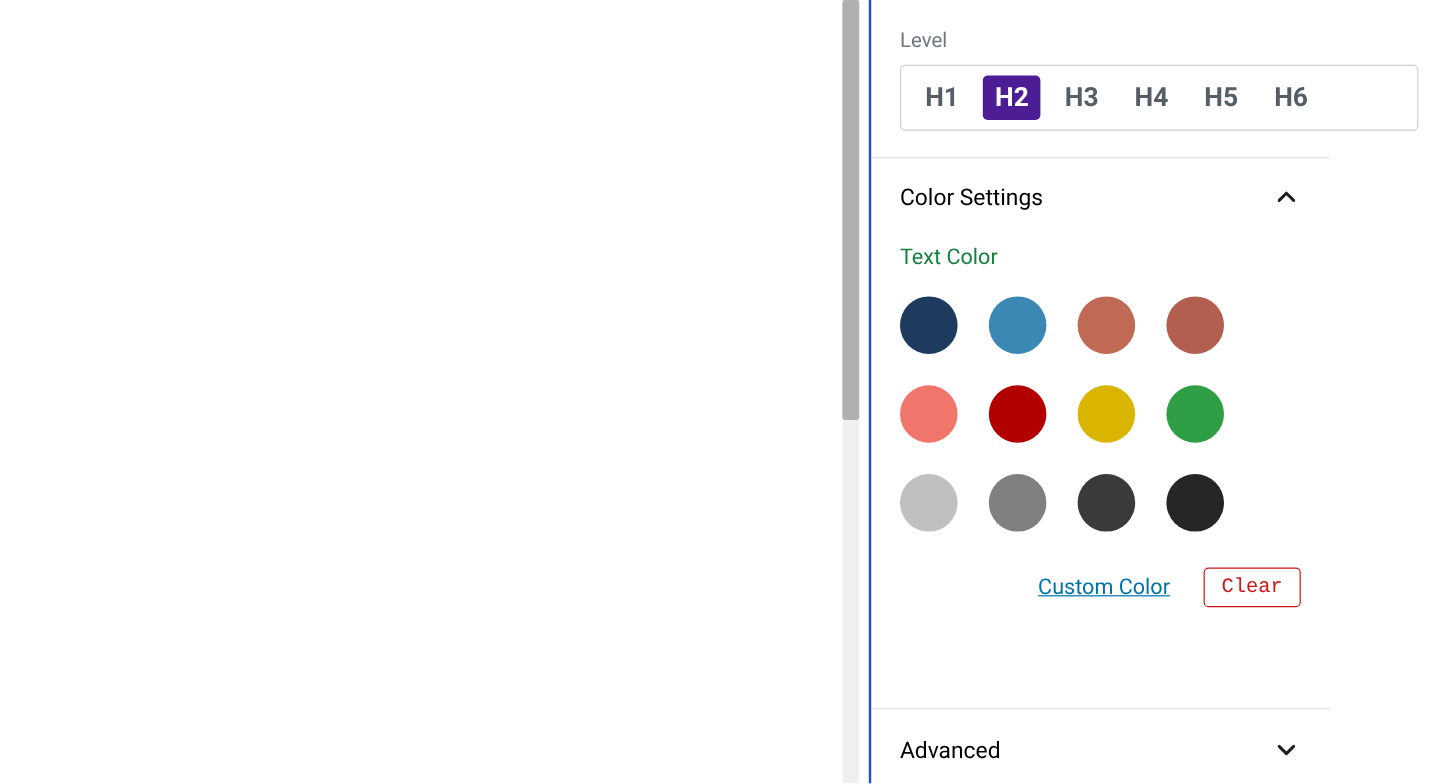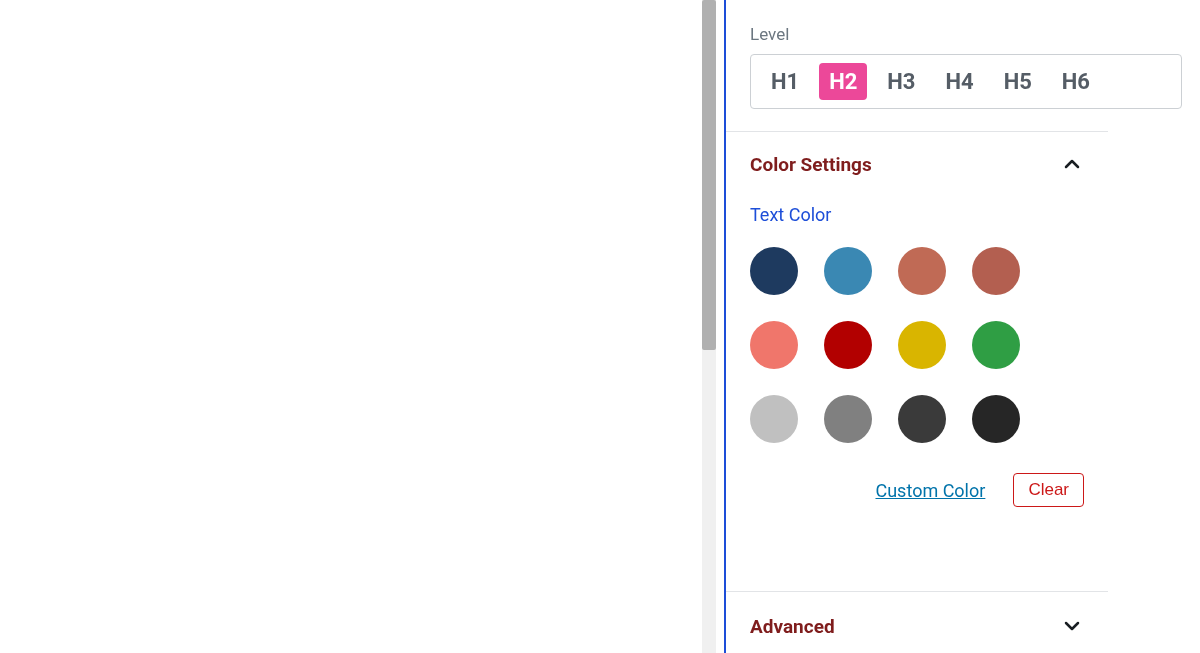--- a/index.html
+++ b/index.html
@@ -71,47 +71,47 @@
     .heading-btn {
       font-weight: 700;
       font-size: 22px;
       color: #555d66;
       padding: 6px 10px;
       border-radius: 4px;
       cursor: pointer;
       user-select: none;
     }
     .heading-btn.active {
-      background: #ec4899;
+      background: #4c1d95;
       color: #ffffff;
     }
     .panel-header {
       display: flex;
       justify-content: space-between;
       align-items: center;
       cursor: pointer;
       padding: 20px 24px;
     }
     .panel-title {
-      font-weight: 700;
+      font-weight: 400;
       font-size: 19px;
-      color: #7f1d1d;
+      color: #000000;
     }
     .chevron {
       width: 24px;
       height: 24px;
       display: flex;
       align-items: center;
       justify-content: center;
     }
     .color-section-body {
       padding: 8px 24px 24px 24px;
     }
     .text-color-label {
-      color: #1d4ed8;
+      color: #15803d;
       font-size: 18px;
       margin-bottom: 22px;
       display: block;
     }
     .swatch-grid {
       display: flex;
       flex-wrap: wrap;
       gap: 26px;
       margin-bottom: 30px;
     }
@@ -134,20 +134,21 @@
       cursor: pointer;
     }
     .clear-btn {
       border: 1px solid #cc1818;
       color: #cc1818;
       background: transparent;
       font-size: 17px;
       padding: 6px 14px;
       border-radius: 4px;
       cursor: pointer;
+      font-family: Liberation Mono, monospace;
     }
     .color-panel {
       border-bottom: 1px solid #e2e4e7;
       padding-bottom: 60px;
     }
     .advanced-panel .panel-header {
       padding: 22px 24px;
       text-align: center;
     }
   </style>

